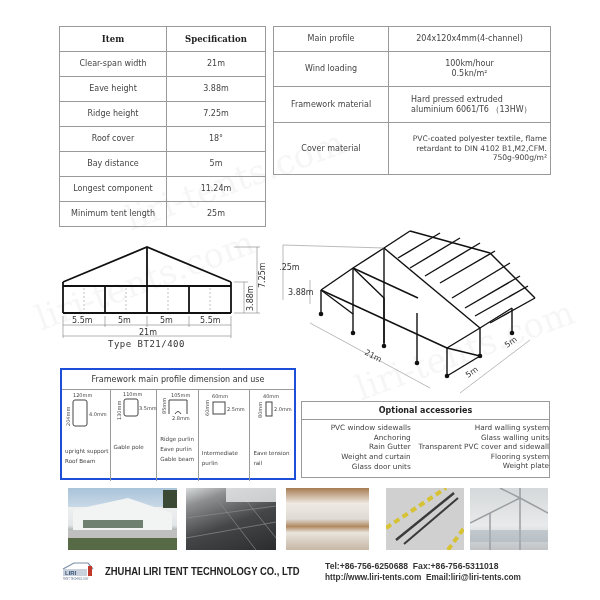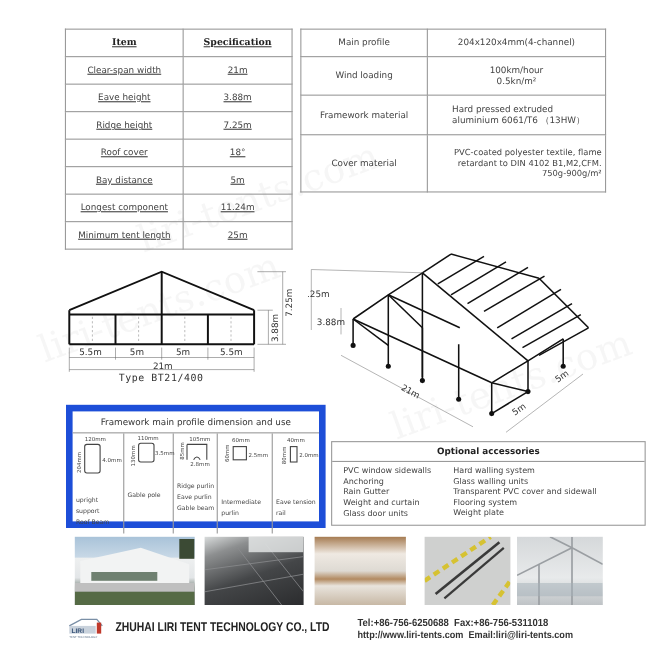--- a/index.html
+++ b/index.html
@@ -4,43 +4,43 @@
 <style>
   * { box-sizing: border-box; margin: 0; padding: 0; }
   html, body { width: 600px; height: 600px; background: #ffffff; overflow: hidden; }
   body { position: relative; font-family: "DejaVu Sans", sans-serif; color: #333; }
 
   .tbl { position: absolute; border-collapse: collapse; font-size: 8px; color: #444; }
   .tbl td { border: 1px solid #9a9a9a; text-align: center; vertical-align: middle; padding: 0 3px; line-height: 1.25; }
   .tbl .hdr { font-family: "DejaVu Serif", serif; font-weight: bold; font-size: 8.5px; color: #222; }
   .tbl .left-val { text-align: left; padding-left: 26px; }
 
-  #spec-left { left: 59px; top: 26px; width: 207px; text-decoration: underline; }
+  #spec-left { left: 59px; top: 26px; width: 207px; }
   #spec-left td { height: 25px; }
   #spec-left td:first-child { width: 107px; }
 
   #spec-right { left: 273px; top: 26px; width: 278px; }
   #spec-right td:first-child { width: 115px; }
 
   .drawing { position: absolute; }
   .dim-text { font-family: "DejaVu Sans", sans-serif; font-size: 8px; fill: #333; }
 
   #type-label { position: absolute; left: 108px; top: 339px; font-size: 9px; letter-spacing: 0.5px; color: #333; font-family: "DejaVu Sans Mono", monospace; }
 
-  #profile-box { position: absolute; left: 60px; top: 368px; width: 236px; height: 112px; border: 6px solid #1d4ed8; }
+  #profile-box { position: absolute; left: 60px; top: 368px; width: 236px; height: 112px; border: 2px solid #1d4ed8; }
   #profile-title { height: 20px; border-bottom: 1px solid #9a9a9a; text-align: center; font-size: 8px; line-height: 20px; color: #333; }
   #profile-cells { display: flex; height: 91px; }
   .pcell { border-right: 1px solid #9a9a9a; position: relative; font-size: 5.5px; color: #444; }
   .pcell:last-child { border-right: none; }
   .pcell svg { position: absolute; left: 0; top: 0; }
   .pcell .use { position: absolute; left: 3px; top: 56px; line-height: 10px; white-space: pre-line; font-size: 5.6px; }
 
-  #acc-box { position: absolute; left: 301px; top: 401px; width: 286px; height: 77px; border: 1px solid #9a9a9a; }
+  #acc-box { position: absolute; left: 301px; top: 401px; width: 249px; height: 77px; border: 1px solid #9a9a9a; }
   #acc-title { height: 18px; border-bottom: 1px solid #9a9a9a; text-align: center; font-size: 8px; font-weight: bold; line-height: 18px; color: #222; }
-  #acc-cols { display: flex; padding: 3px 0 0 10px; font-size: 7.3px; color: #444; line-height: 9.6px; }
+  #acc-cols { display: flex; padding: 3px 0 0 10px; font-size: 7.3px; color: #444; line-height: 9.6px; text-align: right; }
   #acc-col-1 { width: 100px; }
   #acc-col-2 { width: 140px; }
 
   #photos { position: absolute; left: 68px; top: 488px; width: 480px; height: 62px; }
   .photo { position: absolute; top: 0; height: 62px; overflow: hidden; }
 
   #footer { position: absolute; left: 62px; top: 559px; width: 488px; height: 26px; }
   #logo { position: absolute; left: 0; top: 2px; width: 32px; height: 20px; }
   #company-name { position: absolute; left: 43px; top: 6px; font-family: "Liberation Sans", sans-serif; font-weight: bold; font-size: 11.5px; color: #222; transform: scaleX(0.82); transform-origin: left center; white-space: nowrap; }
   #contact { position: absolute; left: 263px; top: 1px; font-family: "Liberation Sans", sans-serif; font-weight: bold; font-size: 9.4px; color: #333; line-height: 11.5px; white-space: nowrap; transform: scaleX(0.92); transform-origin: left top; }

